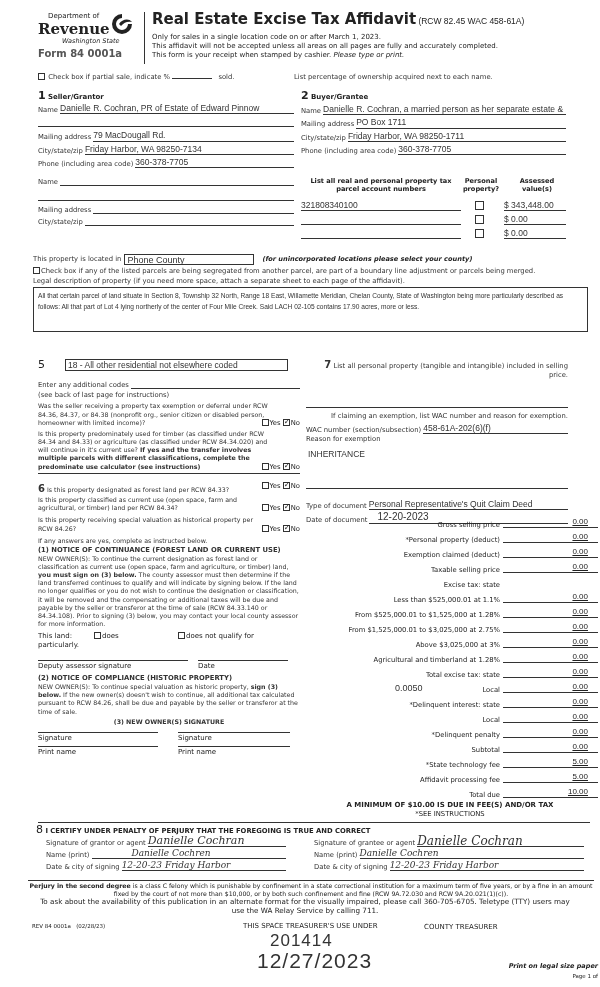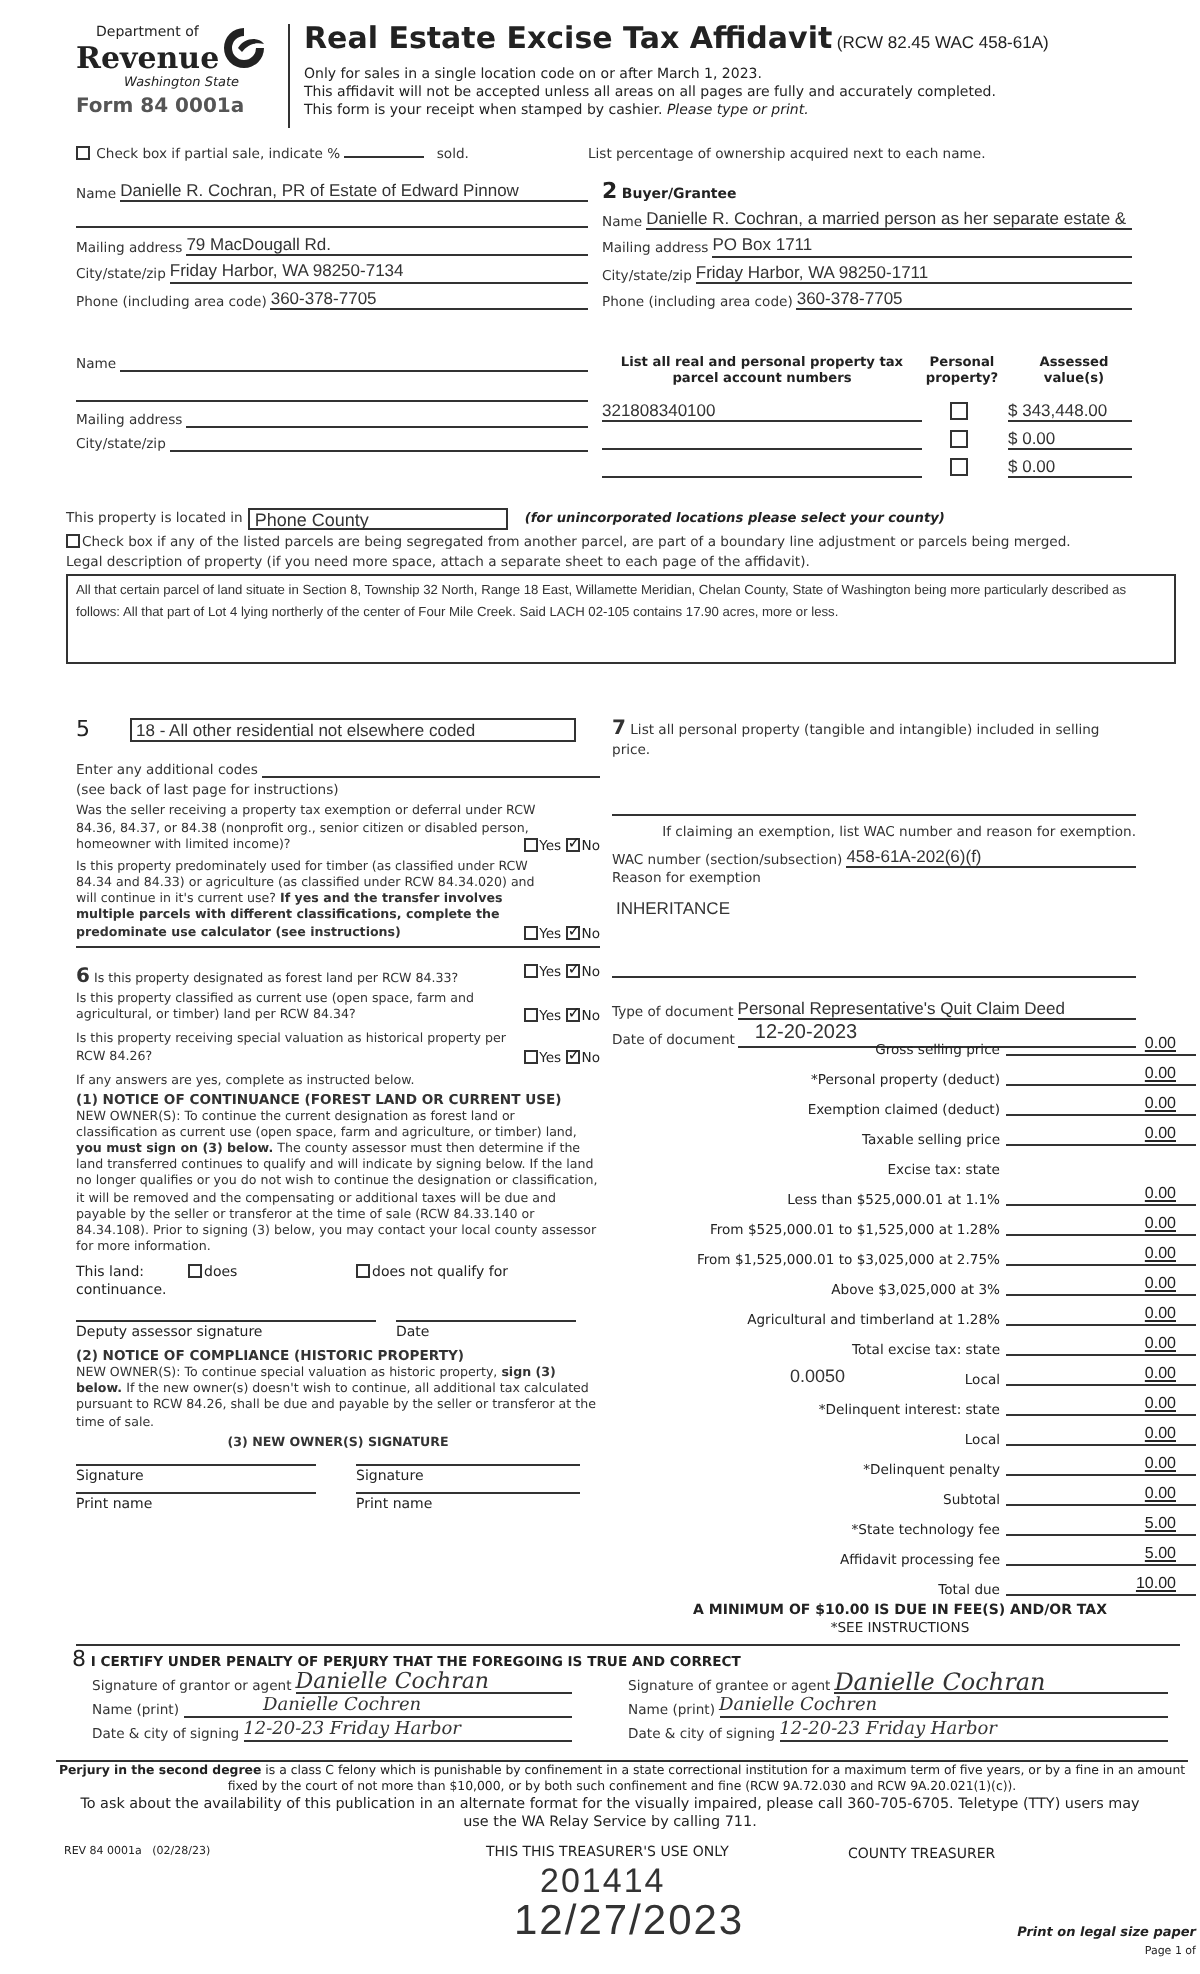--- a/index.html
+++ b/index.html
@@ -50,20 +50,21 @@
 </div>
 <div class="abs lbl" style="left:38px;top:73px;">
   <span class="cb"></span>
   <span>Check box if partial sale, indicate %</span>
   <span style="display:inline-block;width:40px;border-bottom:1px solid #333;"></span>
   <span style="margin-left:4px;">sold.</span>
 </div>
 <div class="abs lbl" style="left:294px;top:73px;">List percentage of ownership acquired next to each name.</div>
 
 <div class="abs" style="left:38px;top:89px;width:256px;">
+  <div><span class="secnum">1</span> <b style="font-size:7px;">Seller/Grantor</b></div>
   <div class="row" style="margin-top:1px;">
       <span class="lbl">Name</span>
       <span class="fill typed">Danielle R. Cochran, PR of Estate of Edward Pinnow</span>
     </div>
   <div class="row" style="margin-top:3px;">
       <span class="fill" style="margin-left:0;"></span>
     </div>
   <div class="row" style="margin-top:3px;">
       <span class="lbl">Mailing address</span>
       <span class="fill typed">79 MacDougall Rd.</span>
@@ -181,39 +182,39 @@
     <p class="para">Is this property receiving special valuation as historical property per RCW 84.26?</p>
     <span class="yn" style="bottom:0;"><span class="cb"></span><span>Yes</span> <span class="cb checked"></span><span>No</span></span>
   </div>
   <p class="para" style="margin-top:4px;">If any answers are yes, complete as instructed below.</p>
   <p class="para" style="font-weight:bold;font-size:6.8px;margin-top:1px;">(1) NOTICE OF CONTINUANCE (FOREST LAND OR CURRENT USE)</p>
   <p class="para"><span>NEW OWNER(S): To continue the current designation as forest land or classification as current use (open space, farm and agriculture, or timber) land,</span> <b>you must sign on (3) below.</b> <span>The county assessor must then determine if the land transferred continues to qualify and will indicate by signing below. If the land no longer qualifies or you do not wish to continue the designation or classification, it will be removed and the compensating or additional taxes will be due and payable by the seller or transferor at the time of sale (RCW 84.33.140 or 84.34.108). Prior to signing (3) below, you may contact your local county assessor for more information.</span></p>
   <div style="position:relative;height:20px;margin-top:4px;" class="para">
     <span class="abs" style="left:0;top:0;">This land:</span>
     <span class="abs" style="left:56px;top:0;"><span class="cb"></span><span>does</span></span>
     <span class="abs" style="left:140px;top:0;"><span class="cb"></span><span>does not qualify for</span></span>
-    <span class="abs" style="left:0;top:9px;">continuance.</span>
+    <span class="abs" style="left:0;top:9px;">particularly.</span>
   </div>
   <div style="position:relative;height:14px;margin-top:8px;" class="para">
     <span class="abs" style="left:0;top:0;width:150px;border-top:1px solid #333;padding-top:1px;"><span>Deputy assessor signature</span></span>
     <span class="abs" style="left:160px;top:0;width:90px;border-top:1px solid #333;padding-top:1px;"><span>Date</span></span>
   </div>
   <p class="para" style="font-weight:bold;font-size:6.8px;">(2) NOTICE OF COMPLIANCE (HISTORIC PROPERTY)</p>
   <p class="para"><span>NEW OWNER(S): To continue special valuation as historic property,</span> <b>sign (3) below.</b> <span>If the new owner(s) doesn't wish to continue, all additional tax calculated pursuant to RCW 84.26, shall be due and payable by the seller or transferor at the time of sale.</span></p>
   <p class="para" style="font-weight:bold;text-align:center;margin-top:2px;">(3) NEW OWNER(S) SIGNATURE</p>
   <div style="position:relative;height:30px;margin-top:6px;" class="para">
     <span class="abs" style="left:0;top:0;width:120px;border-top:1px solid #333;padding-top:1px;"><span>Signature</span></span>
     <span class="abs" style="left:140px;top:0;width:112px;border-top:1px solid #333;padding-top:1px;"><span>Signature</span></span>
     <span class="abs" style="left:0;top:14px;width:120px;border-top:1px solid #333;padding-top:1px;"><span>Print name</span></span>
     <span class="abs" style="left:140px;top:14px;width:112px;border-top:1px solid #333;padding-top:1px;"><span>Print name</span></span>
   </div>
 </div>
 
 <div class="abs" style="left:306px;top:358px;width:262px;">
-  <p class="para" style="font-size:6.8px;"><span class="secnum" style="font-size:10px;">7</span> <span>List all personal property (tangible and intangible) included in selling price.</span></p>
+  <p class="para" style="font-size:6.8px;text-align:right;"><span class="secnum" style="font-size:10px;">7</span> <span>List all personal property (tangible and intangible) included in selling price.</span></p>
   <div style="height:28px;border-bottom:1px solid #333;"></div>
   <p class="lbl" style="margin-top:4px;text-align:right;">If claiming an exemption, list WAC number and reason for exemption.</p>
   <div class="row" style="margin-top:3px;">
       <span class="lbl">WAC number (section/subsection)</span>
       <span class="fill typed">458-61A-202(6)(f)</span>
     </div>
   <p class="lbl" style="margin-top:1px;">Reason for exemption</p>
   <div class="typed" style="margin-top:6px;margin-left:2px;">INHERITANCE</div>
   <div style="border-bottom:1px solid #333;margin-top:28px;"></div>
   <div class="row" style="margin-top:10px;">
@@ -357,18 +358,18 @@
       <span class="lbl">Date &amp; city of signing</span>
       <span class="fill sig" style="font-size:9px;line-height:10px;">12-20-23 Friday Harbor</span>
     </div>
 </div>
 
 <div class="abs" style="left:28px;top:880px;width:566px;text-align:center;font-size:6.2px;line-height:1.25;border-top:1px solid #333;padding-top:1px;">
   <b>Perjury in the second degree</b> <span>is a class C felony which is punishable by confinement in a state correctional institution for a maximum term of five years, or by a fine in an amount fixed by the court of not more than $10,000, or by both such confinement and fine (RCW 9A.72.030 and RCW 9A.20.021(1)(c)).</span>
 </div>
 <div class="abs" style="left:40px;top:898px;width:530px;text-align:center;font-size:7.2px;line-height:1.2;">To ask about the availability of this publication in an alternate format for the visually impaired, please call 360-705-6705. Teletype (TTY) users may use the WA Relay Service by calling 711.</div>
 <div class="abs" style="left:32px;top:923px;font-size:5.5px;white-space:pre;">REV 84 0001a   (02/28/23)</div>
-<div class="abs" style="left:243px;top:922px;font-size:7px;">THIS THIS TREASURER'S USE ONLY</div>
+<div class="abs" style="left:243px;top:922px;font-size:7px;">THIS SPACE TREASURER'S USE UNDER</div>
 <div class="abs" style="left:424px;top:923px;font-size:7px;">COUNTY TREASURER</div>
 <div class="abs hand" style="left:270px;top:931px;font-size:17px;letter-spacing:1px;">201414</div>
 <div class="abs hand" style="left:257px;top:948px;font-size:21px;letter-spacing:1px;">12/27/2023</div>
 <div class="abs" style="right:2px;top:963px;font-size:6.5px;font-weight:bold;font-style:italic;">Print on legal size paper</div>
 <div class="abs" style="right:2px;top:973px;font-size:5.5px;">Page 1 of</div>
 
 </body></html>

